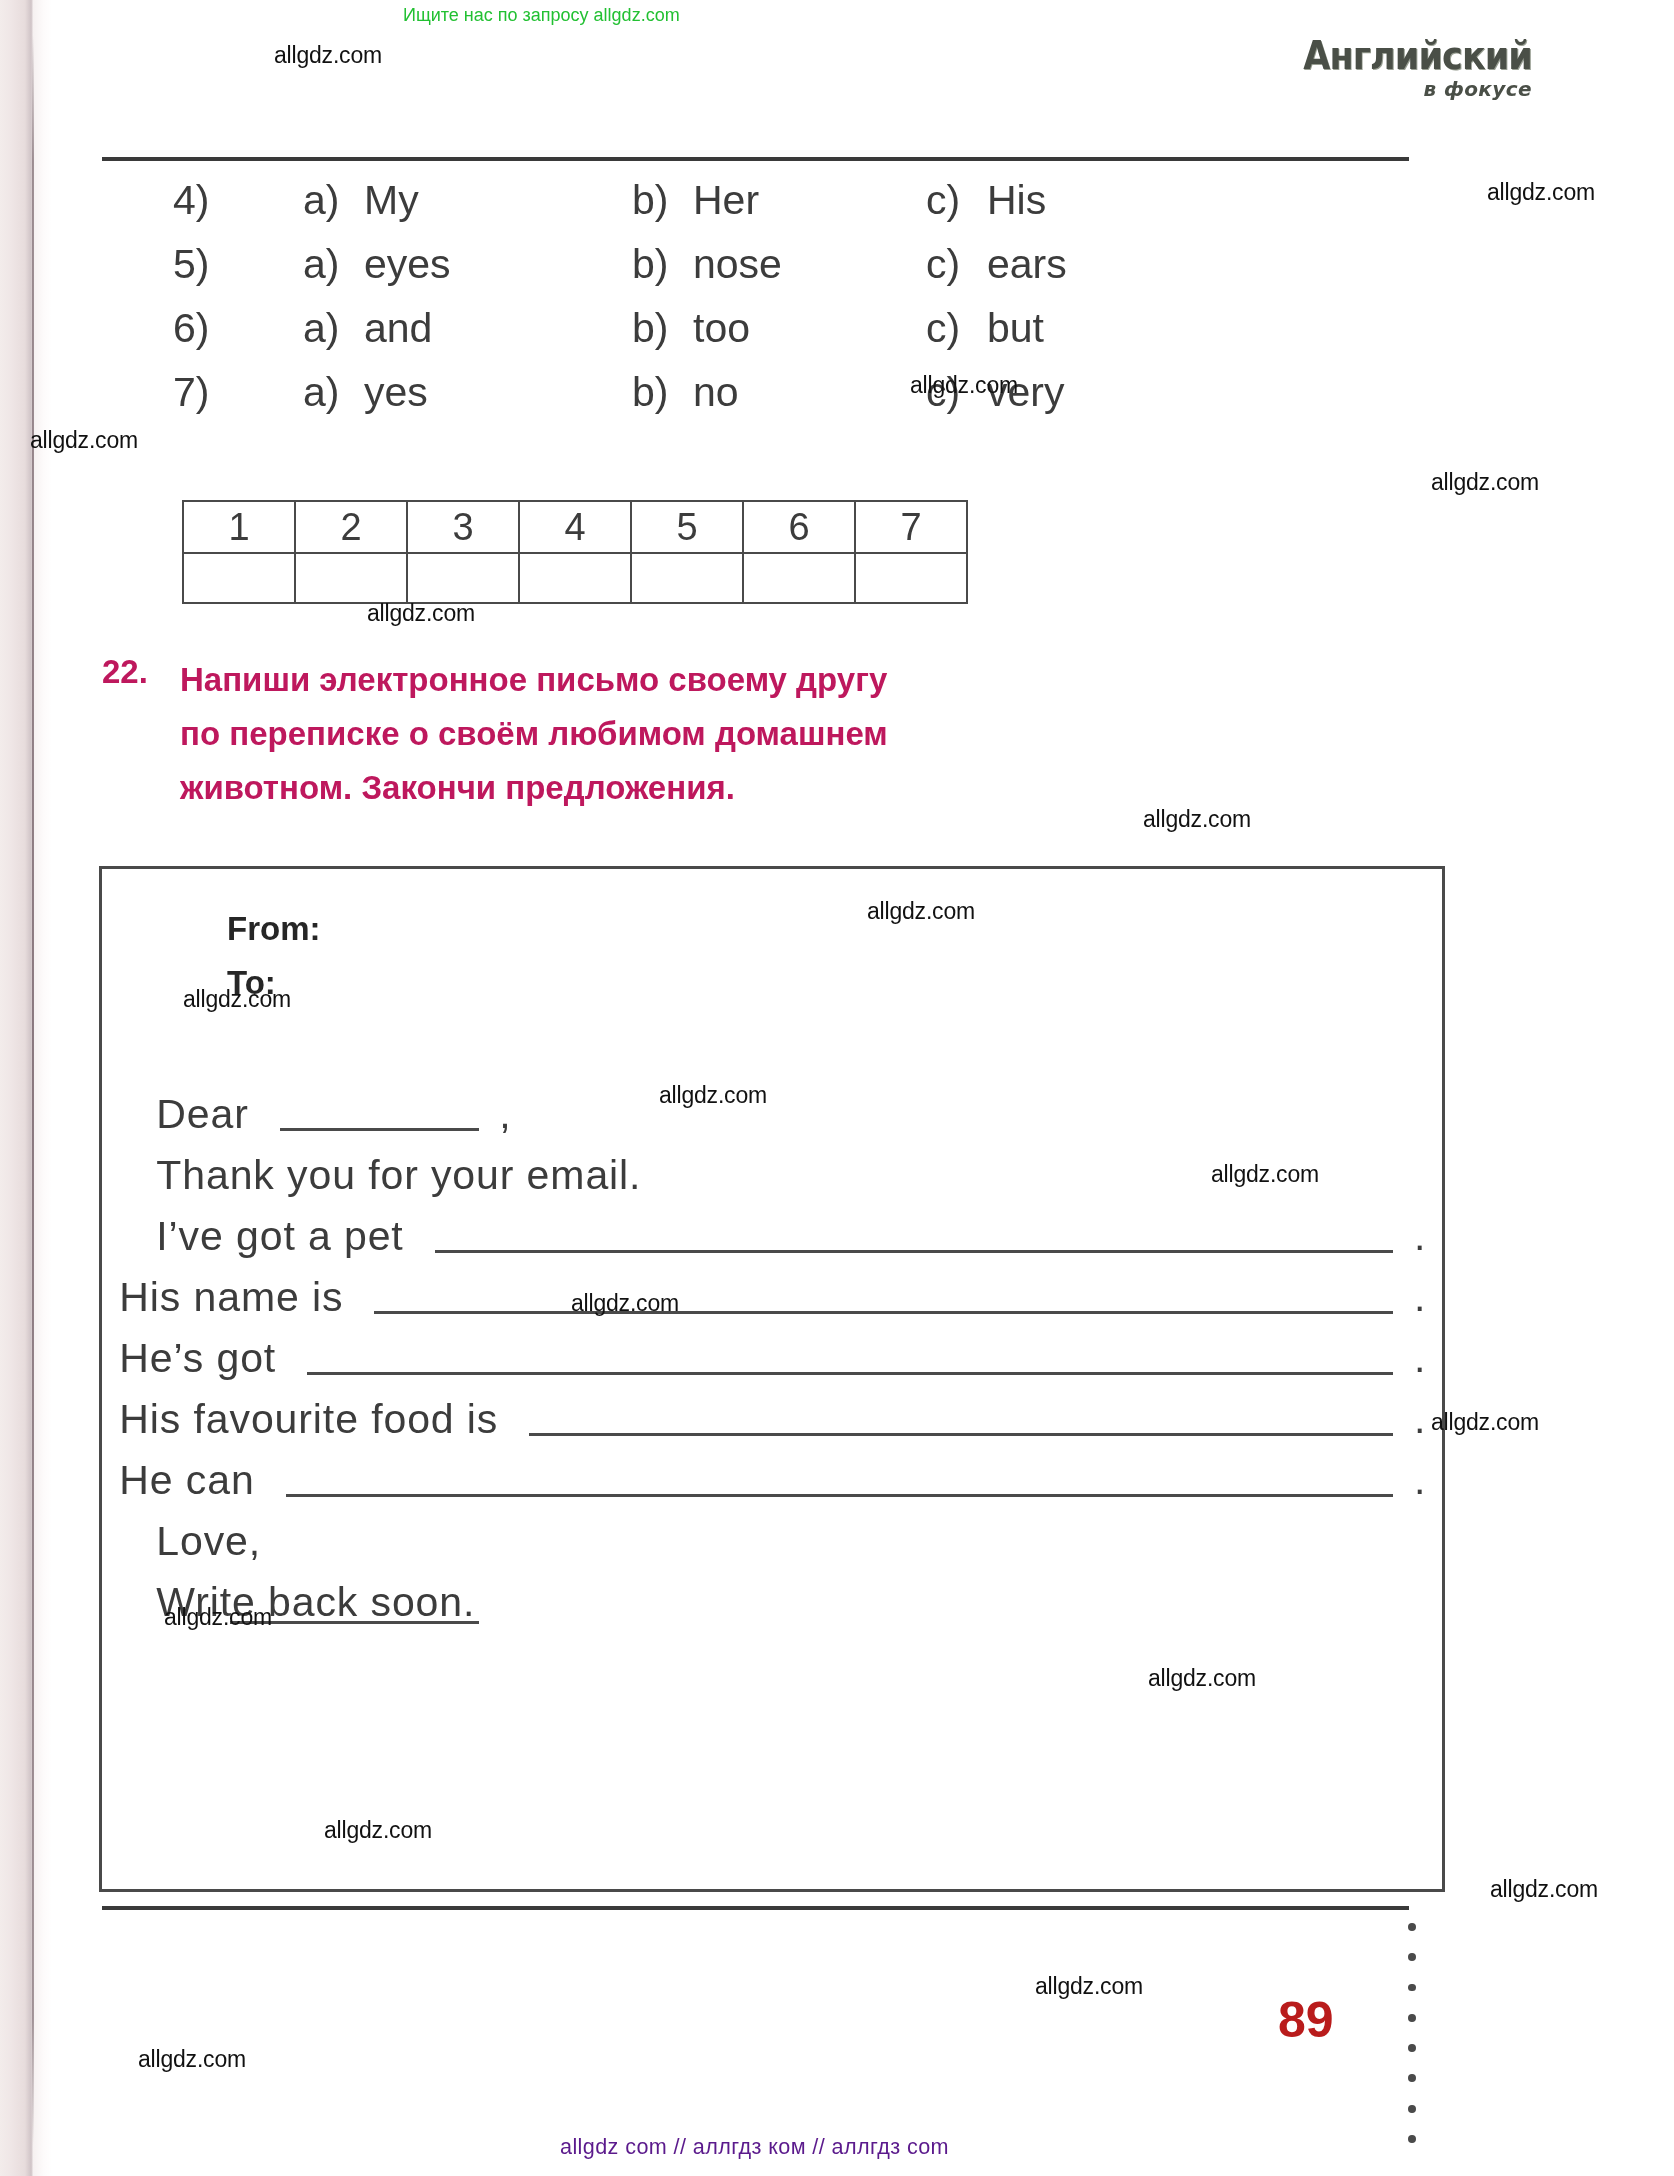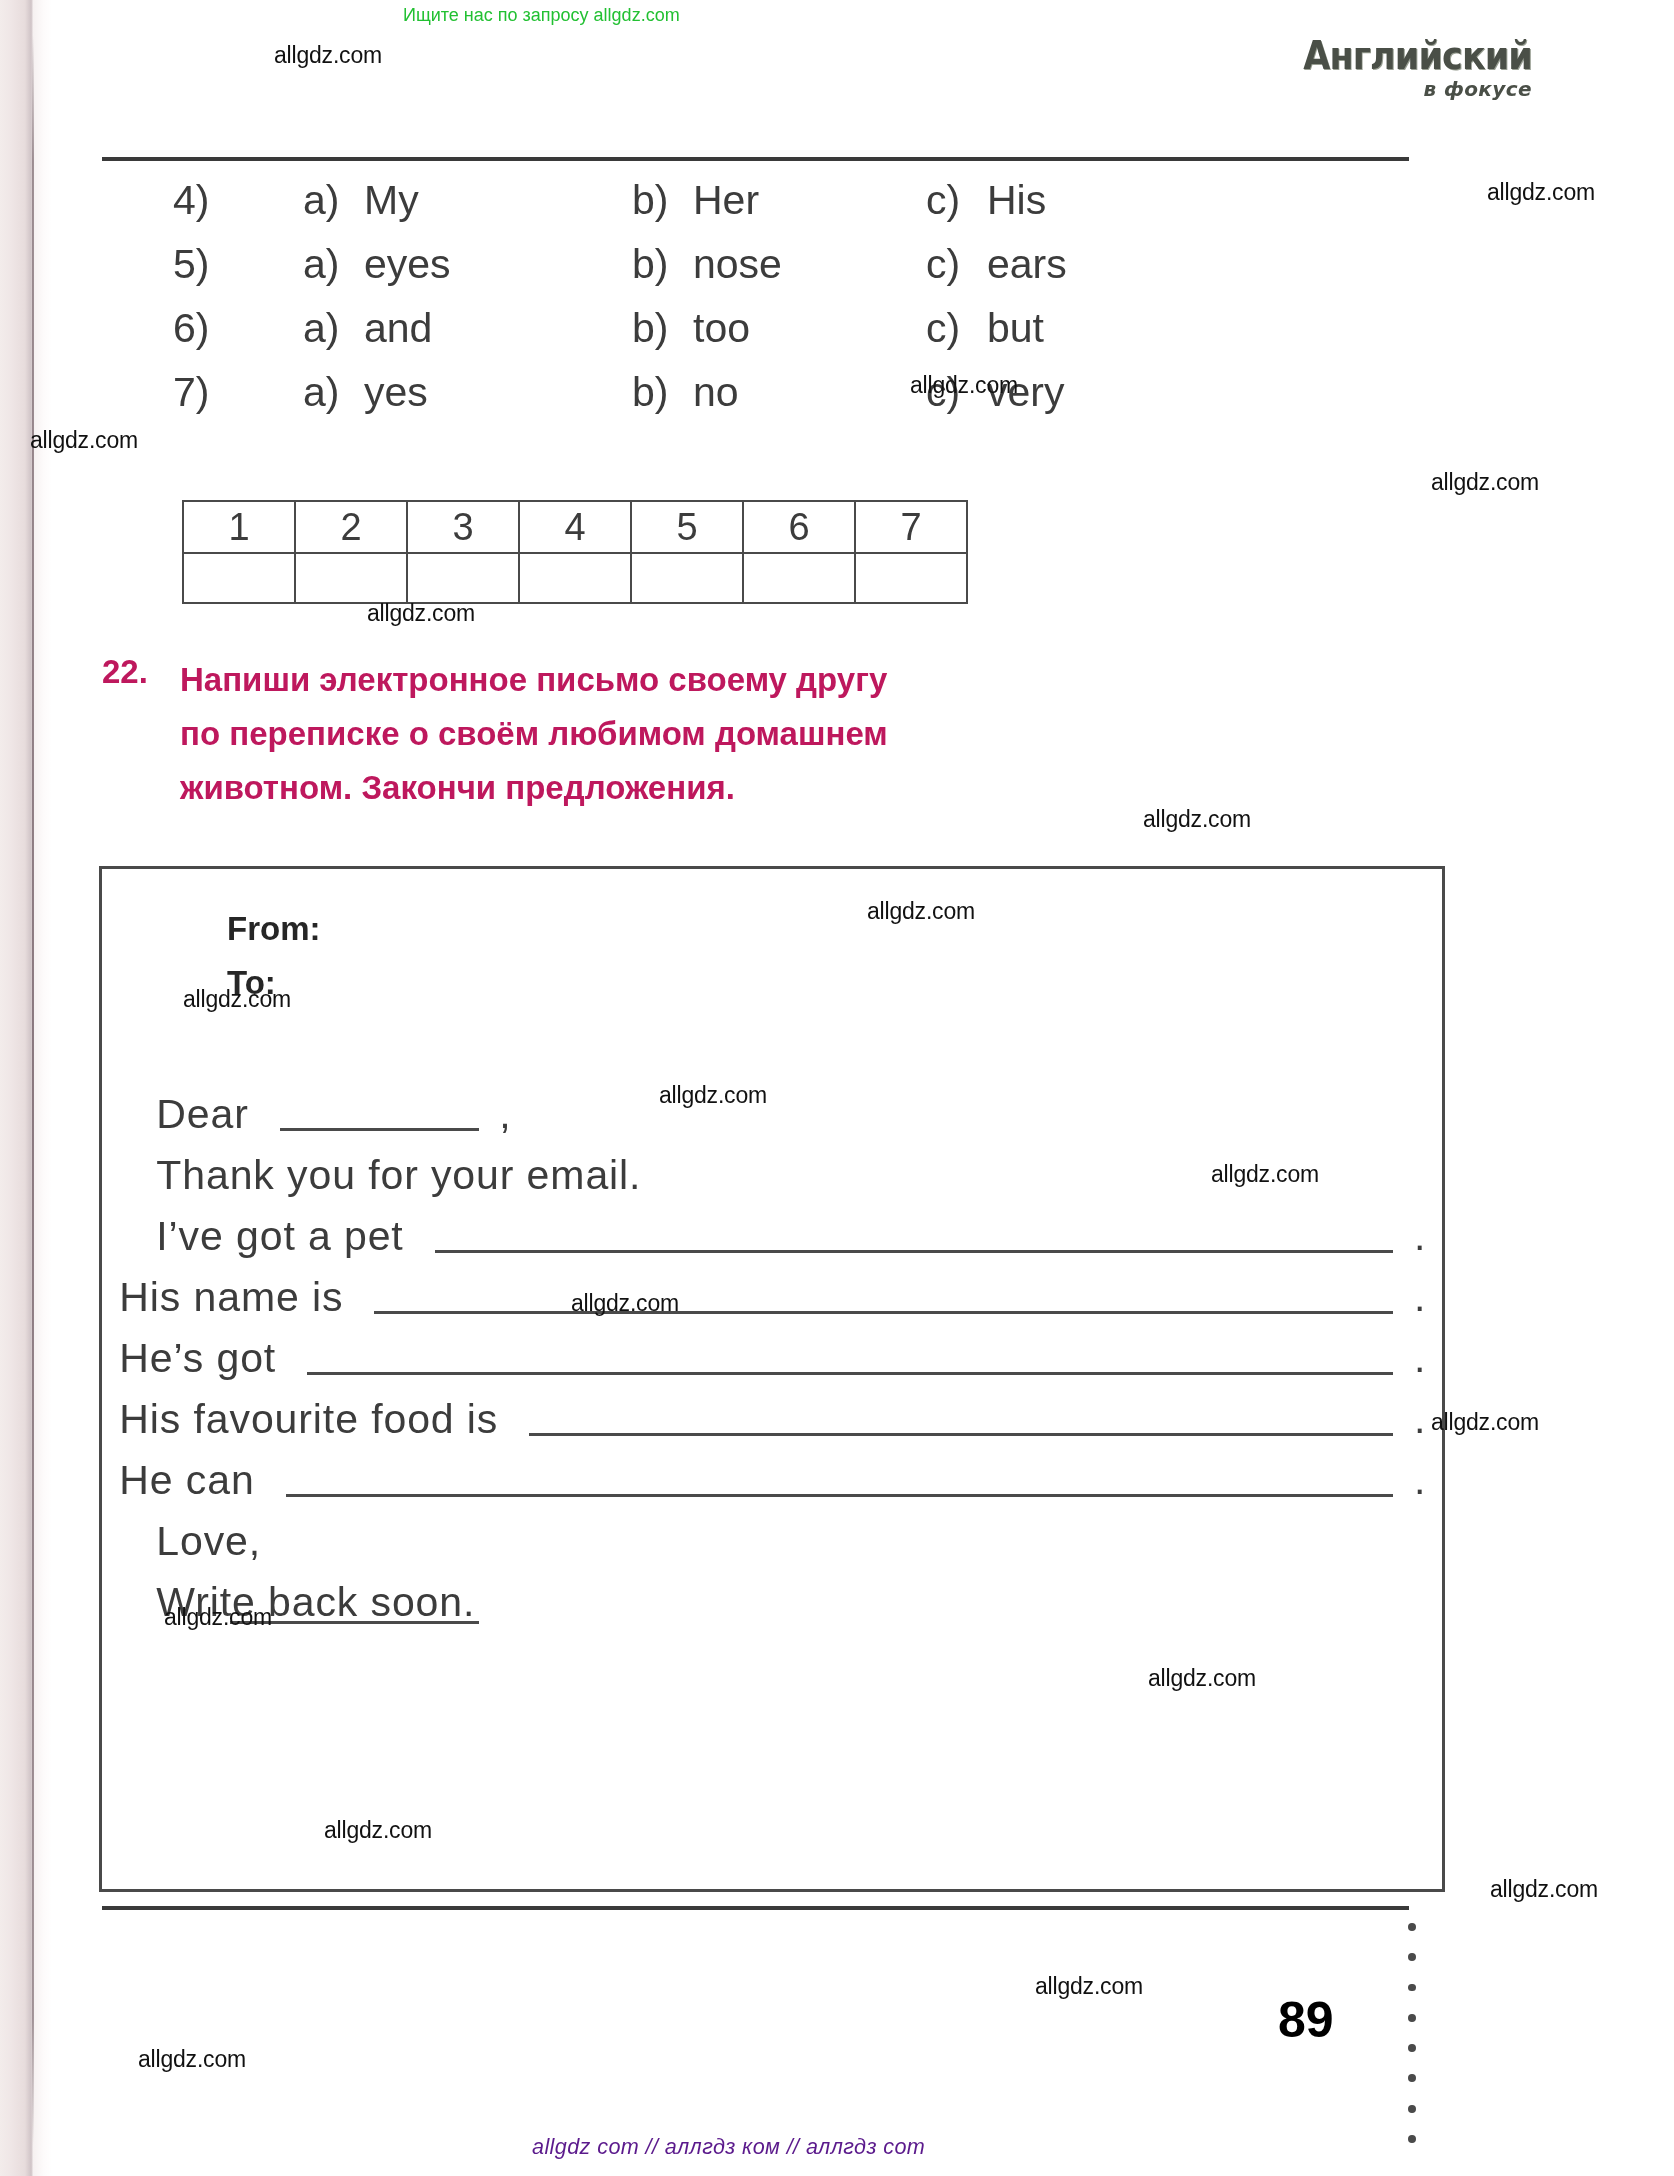--- a/index.html
+++ b/index.html
@@ -244,21 +244,21 @@
     width: 1307px;
     height: 4.3px;
     background: #3a3a3a;
   }
   .page-num {
     position: absolute;
     left: 1278px;
     top: 1991px;
     font-size: 50px;
     font-weight: bold;
-    color: #000000;
+    color: #b91c1c;
     font-family: "Liberation Sans", sans-serif;
   }
   .dot-col {
     position: absolute;
     left: 1408px;
     top: 1923px;
     width: 8.6px;
     height: 221px;
   }
   .dot-col i {
@@ -457,21 +457,21 @@
     <i></i>
       <i></i>
       <i></i>
       <i></i>
       <i></i>
       <i></i>
       <i></i>
       <i></i>
   </div>
 
-  <div class="wm-purple" style="left:532px; top:2134px;font-style:italic;">allgdz com  //  аллгдз ком  //  аллгдз com</div>
+  <div class="wm-purple" style="left:560px; top:2134px;">allgdz com  //  аллгдз ком  //  аллгдз com</div>
 
   <div class="wm" style="left:274px;  top:42px;">allgdz.com</div>
   <div class="wm" style="left:1487px; top:179px;">allgdz.com</div>
   <div class="wm" style="left:910px; top:372px;">allgdz.com</div>
   <div class="wm" style="left:30px;   top:427px;">allgdz.com</div>
   <div class="wm" style="left:1431px; top:469px;">allgdz.com</div>
   <div class="wm" style="left:367px;  top:600px;">allgdz.com</div>
   <div class="wm" style="left:1143px; top:806px;">allgdz.com</div>
   <div class="wm" style="left:867px; top:898px;">allgdz.com</div>
   <div class="wm" style="left:183px;  top:986px;">allgdz.com</div>

